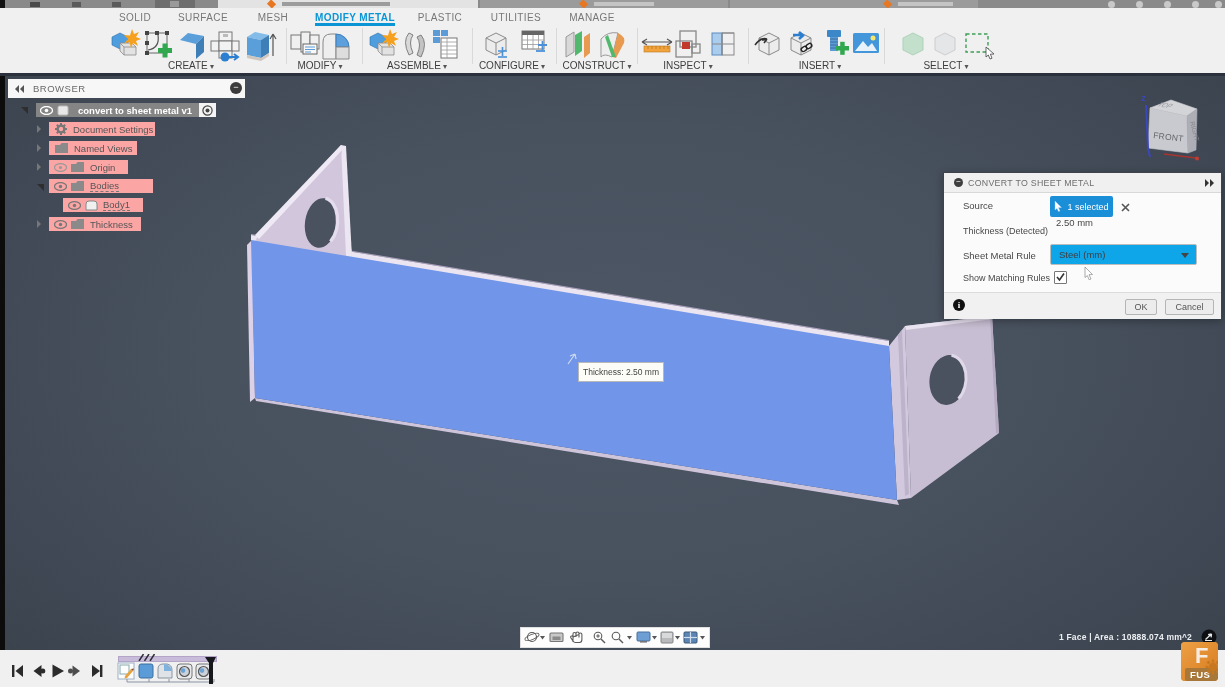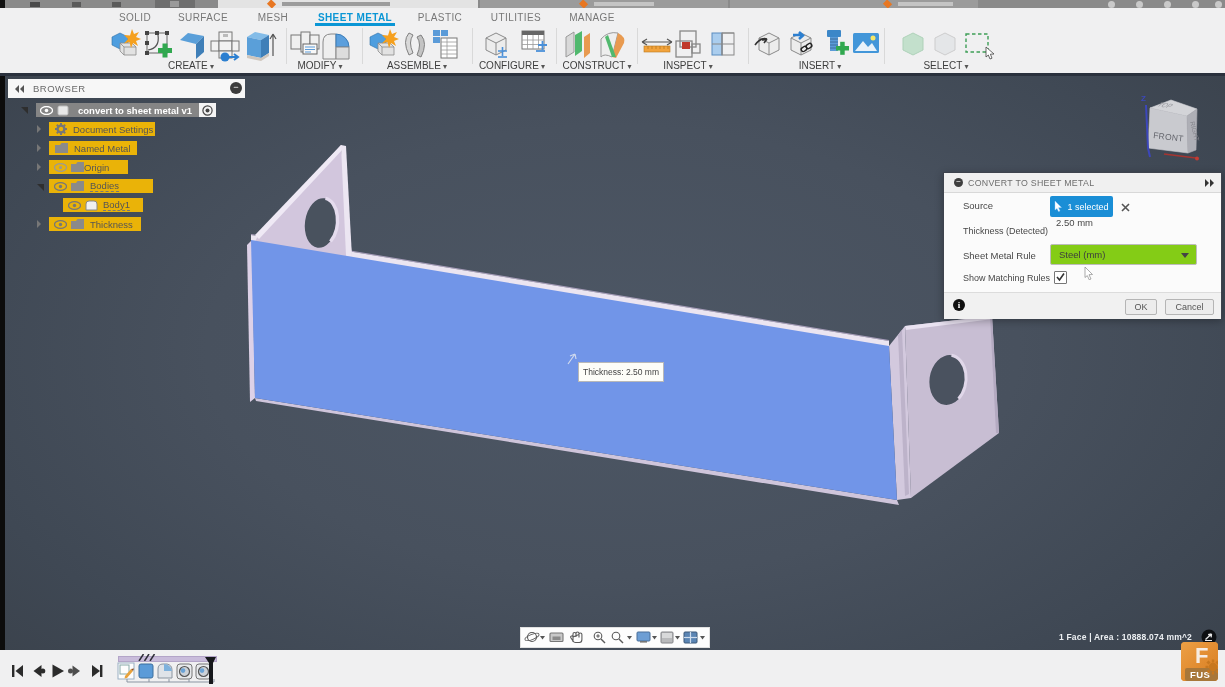--- a/index.html
+++ b/index.html
@@ -17,21 +17,21 @@
   #designbtn{left:13px;top:8px;width:84px;height:45px;background:#fdfdfd;border:1px solid #d4d4d4;border-radius:3px;
     display:flex;align-items:center;justify-content:center;font-size:11px;font-weight:bold;color:#3a3a3a}
   
   #viewport{left:0;top:76px;width:1225px;height:574px;background:radial-gradient(ellipse 900px 500px at 50% 48%, #4d5765 0%, #48515e 45%, #3f4854 75%, #394049 100%)}
   #leftedge{left:0;top:76px;width:5px;height:574px;background:#0c0c0c}
   
   #bottomstrip{left:0;top:650px;width:1225px;height:37px;background:#f0f0f1}
   
   #browserhdr{left:8px;top:79px;width:237px;height:19px;background:#f7f7f7;display:flex;align-items:center}
   #browserhdr .t{font-size:9.5px;color:#6a6a6a;letter-spacing:.5px;margin-left:8px}
-  .row{position:absolute;height:14px;background:#eab308;display:flex;align-items:center;font-size:9.5px;color:#555;white-space:nowrap}
+  .row{position:absolute;height:14px;background:#fca5a5;display:flex;align-items:center;font-size:9.5px;color:#555;white-space:nowrap}
   
   #dialog{left:943px;top:172px;width:277px;height:145px;background:#fbfbfb;border:1px solid #3e434d;box-shadow:0 2px 8px rgba(0,0,0,.3);font-size:9.5px;color:#444}
   
   #tooltip{left:578px;top:362px;width:84px;height:18px;background:#fdfdf8;border:1px solid #b8b8b8;display:flex;align-items:center;justify-content:center;font-size:8.5px;color:#444}
   
   #navbar{left:520px;top:627px;width:188px;height:19px;background:#fdfdfd;border:1px solid #e0e0e0}
   
   #statusr{left:0px;top:632px;width:1192px;text-align:right;font-size:8.5px;font-weight:bold;color:#eceff2;letter-spacing:.2px}
 </style>
 </head>
@@ -55,21 +55,21 @@
     <div style="position:absolute;left:1108px;top:1px;width:7px;height:7px;border-radius:50%;background:#c9c9c9"></div>
     <div style="position:absolute;left:1136px;top:1px;width:7px;height:7px;border-radius:50%;background:#c9c9c9"></div>
     <div style="position:absolute;left:1164px;top:1px;width:7px;height:7px;border-radius:50%;background:#c9c9c9"></div>
     <div style="position:absolute;left:1192px;top:1px;width:7px;height:7px;border-radius:50%;background:#c9c9c9"></div>
     <div style="position:absolute;left:1215px;top:1px;width:7px;height:7px;border-radius:50%;background:#c9c9c9"></div>
   </div>
   <div class="abs" id="toolbar">
     <div class="tabl" style="left:135px">SOLID</div>
     <div class="tabl" style="left:203px">SURFACE</div>
     <div class="tabl" style="left:273px">MESH</div>
-    <div class="tabl" style="left:355px;color:#0a96d5;font-weight:bold">SHEET METAL</div>
+    <div class="tabl" style="left:355px;color:#0a96d5;font-weight:bold">MODIFY METAL</div>
     <div class="tabl" style="left:440px">PLASTIC</div>
     <div class="tabl" style="left:516px">UTILITIES</div>
     <div class="tabl" style="left:592px">MANAGE</div>
     <div class="abs" style="left:315px;top:15px;width:80px;height:3px;background:#0a96d5"></div>
     <div class="grpl" style="left:191px">CREATE</div>
     <div class="grpl" style="left:320px">MODIFY</div>
     <div class="grpl" style="left:417px">ASSEMBLE</div>
     <div class="grpl" style="left:512px">CONFIGURE</div>
     <div class="grpl" style="left:597px">CONSTRUCT</div>
     <div class="grpl" style="left:688px">INSPECT</div>
@@ -322,31 +322,31 @@
           <line x1="10.2" y1="1.8" x2="8.4" y2="3.6"></line>
           <line x1="3.6" y1="8.4" x2="1.8" y2="10.2"></line>
         </g>
       </svg>
       <span style="margin-left:6px">Document Settings</span>
     </div>
     <div class="row" style="left:49px;top:141px;width:88px">
       <svg width="13" height="10" style="margin-left:6px">
         <path d="M0 2 L5 2 L6.5 0 L13 0 L13 10 L0 10 Z" fill="#8a8a8a"></path>
       </svg>
-      <span style="margin-left:6px">Named Metal</span>
+      <span style="margin-left:6px">Named Views</span>
     </div>
     <div class="row" style="left:49px;top:160px;width:79px">
       <svg width="13" height="9" style="margin-left:5px">
         <ellipse cx="6.5" cy="4.5" rx="6" ry="3.8" fill="none" stroke="#999" stroke-width="1.2"></ellipse>
         <circle cx="6.5" cy="4.5" r="1.6" fill="#999"></circle>
       </svg>
       <svg width="13" height="10" style="margin-left:4px">
         <path d="M0 2 L5 2 L6.5 0 L13 0 L13 10 L0 10 Z" fill="#8a8a8a"></path>
       </svg>
-      <span style="">Origin</span>
+      <span style="margin-left:6px">Origin</span>
     </div>
     <svg class="abs" style="left:36px;top:183px" width="10" height="10">
       <path d="M1 1 L8 1 L8 8 Z" fill="#2e2e2e"></path>
     </svg>
     <div class="row" style="left:49px;top:179px;width:104px">
       <svg width="13" height="9" style="margin-left:5px">
         <ellipse cx="6.5" cy="4.5" rx="6" ry="3.8" fill="none" stroke="#777" stroke-width="1.3"></ellipse>
         <circle cx="6.5" cy="4.5" r="1.7" fill="#777"></circle>
       </svg>
       <svg width="13" height="10" style="margin-left:4px">
@@ -420,21 +420,21 @@
         <path d="M1 0 L7.5 6.5 L4.5 6.7 L6 10 L4.5 10.6 L3 7.4 L1 9 Z" fill="#fff" stroke="#9cf" stroke-width="0.4"></path>
       </svg>
       <span style="font-size:9px;color:#fff">1 selected</span>
     </div>
     <svg width="9" height="9" style="position:absolute;left:177px;top:30px">
       <path d="M1 1 L8 8 M8 1 L1 8" stroke="#555" stroke-width="1.6"></path>
     </svg>
     <div style="position:absolute;left:19px;top:53px;font-size:9px;color:#484848">Thickness (Detected)</div>
     <div style="position:absolute;left:112px;top:44px;font-size:9.5px;color:#484848">2.50 mm</div>
     <div style="position:absolute;left:19px;top:77px;font-size:9.5px;color:#484848">Sheet Metal Rule</div>
-    <div style="position:absolute;left:106px;top:71px;width:145px;height:19px;background:#84cc16;border:1px solid #bcbcbc;border-radius:2px;display:flex;align-items:center">
+    <div style="position:absolute;left:106px;top:71px;width:145px;height:19px;background:#0ea5e9;border:1px solid #bcbcbc;border-radius:2px;display:flex;align-items:center">
       <span style="margin-left:8px;font-size:9.5px;color:#3e3e3e">Steel (mm)</span>
       <svg width="8" height="5" style="position:absolute;right:7px;top:8px">
         <path d="M0 0 L8 0 L4 5 Z" fill="#444"></path>
       </svg>
     </div>
     <svg width="10" height="13" style="position:absolute;left:140px;top:94px">
       <path d="M1 0 L8.5 7.5 L5 7.7 L7 12 L5.2 12.8 L3.3 8.6 L1 10.5 Z" fill="#fff" stroke="#888" stroke-width="0.7"></path>
     </svg>
     <div style="position:absolute;left:19px;top:100px;font-size:9px;color:#484848">Show Matching Rules</div>
     <div style="position:absolute;left:110px;top:98px;width:11px;height:11px;background:#fff;border:1px solid #777;border-radius:1px">

